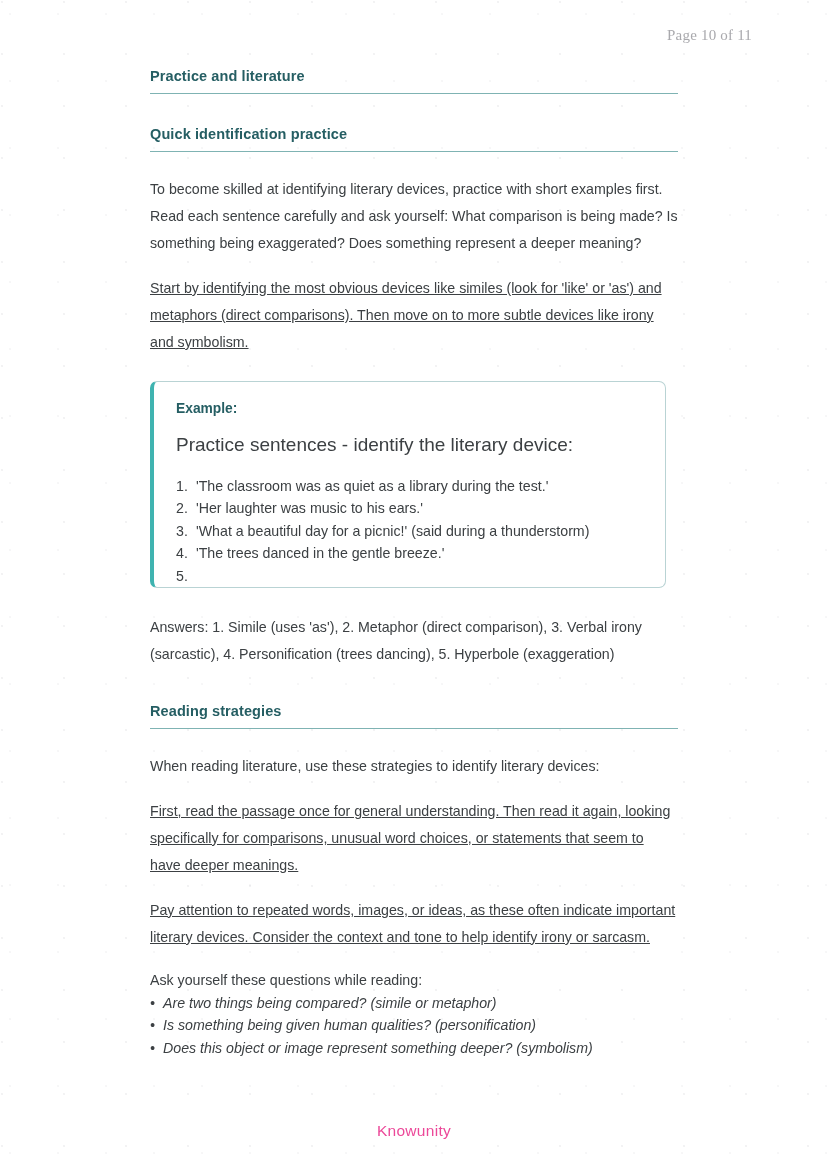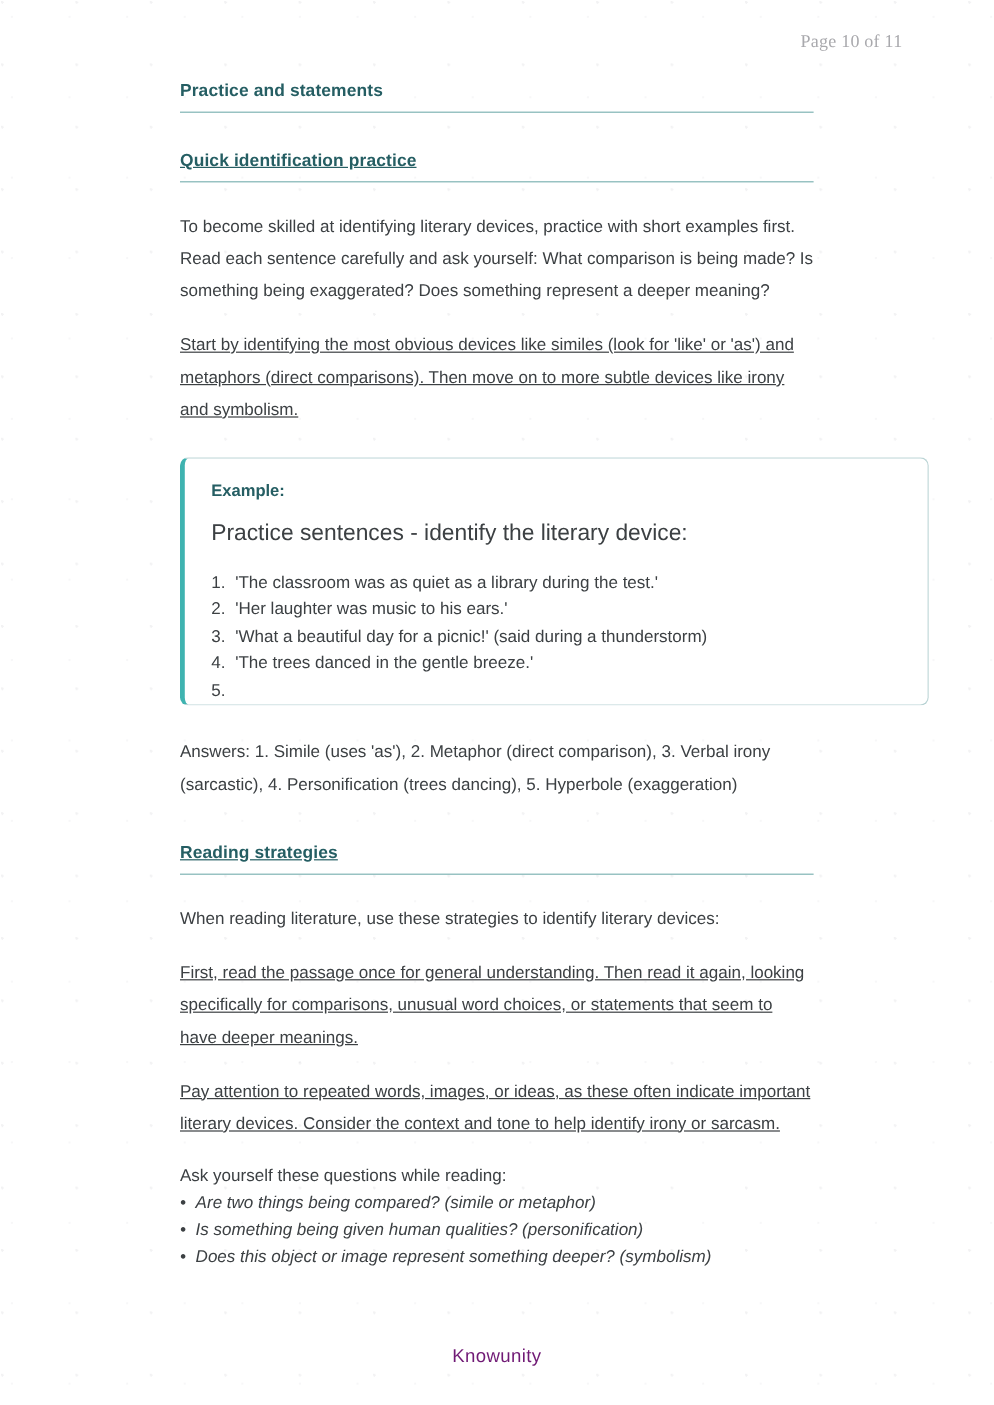--- a/index.html
+++ b/index.html
@@ -62,39 +62,38 @@
   }
   h1.section-title {
     font-size: 14.5px;
     padding-bottom: 9px;
     border-bottom: 1.4px solid #7fb3b3;
   }
   h2.sub-title {
     font-size: 14.5px;
     padding-bottom: 9px;
     border-bottom: 1.4px solid #7fb3b3;
-    text-decoration: underline;
   }
   .gap-title-2 { margin-top: 32px !important; }
   .gap-title-3 { margin-top: 35px !important; }
 
   p.body-text {
     margin: 0;
     color: #3c4043;
     font-size: 14.2px;
     line-height: 27px;
   }
   .p-first { margin-top: 24px !important; }
   .p-next  { margin-top: 18px !important; text-decoration: underline; }
 
   
   .example-box {
     margin-top: 25px;
     box-sizing: border-box;
-    width: 624px;
+    width: 516px;
     border: 1px solid #b9d3d4;
     border-left: 4px solid #3fb3b0;
     border-radius: 7px;
     padding: 19px 22px 22px 22px;
     background: #ffffff;
   }
   .example-label {
     margin: 0;
     color: #255e63;
     font-weight: bold;
@@ -153,36 +152,36 @@
   .intro-q { margin-top: 18px !important; line-height: 22.4px !important; }
 
   
   .footer-brand {
     position: absolute;
     left: 0;
     right: 0;
     top: 1122px;
     text-align: center;
     font-size: 15.5px;
-    color: #701a75;
+    color: #ec4899;
     letter-spacing: 0.3px;
   }
 </style>
 </head>
 <body>
 
 <div class="page-texture"></div>
 
 <div class="page">
 
   <div class="page-header">Page 10 of 11</div>
 
   <div class="content">
 
-    <h1 class="section-title">Practice and statements</h1>
+    <h1 class="section-title">Practice and literature</h1>
 
     <h2 class="sub-title gap-title-2">Quick identification practice</h2>
 
     <p class="body-text p-first">To become skilled at identifying literary devices, practice with short examples first. Read each sentence carefully and ask yourself: What comparison is being made? Is something being exaggerated? Does something represent a deeper meaning?</p>
 
     <p class="body-text p-next">Start by identifying the most obvious devices like similes (look for 'like' or 'as') and metaphors (direct comparisons). Then move on to more subtle devices like irony and symbolism.</p>
 
     <div class="example-box">
       <p class="example-label">Example:</p>
 

